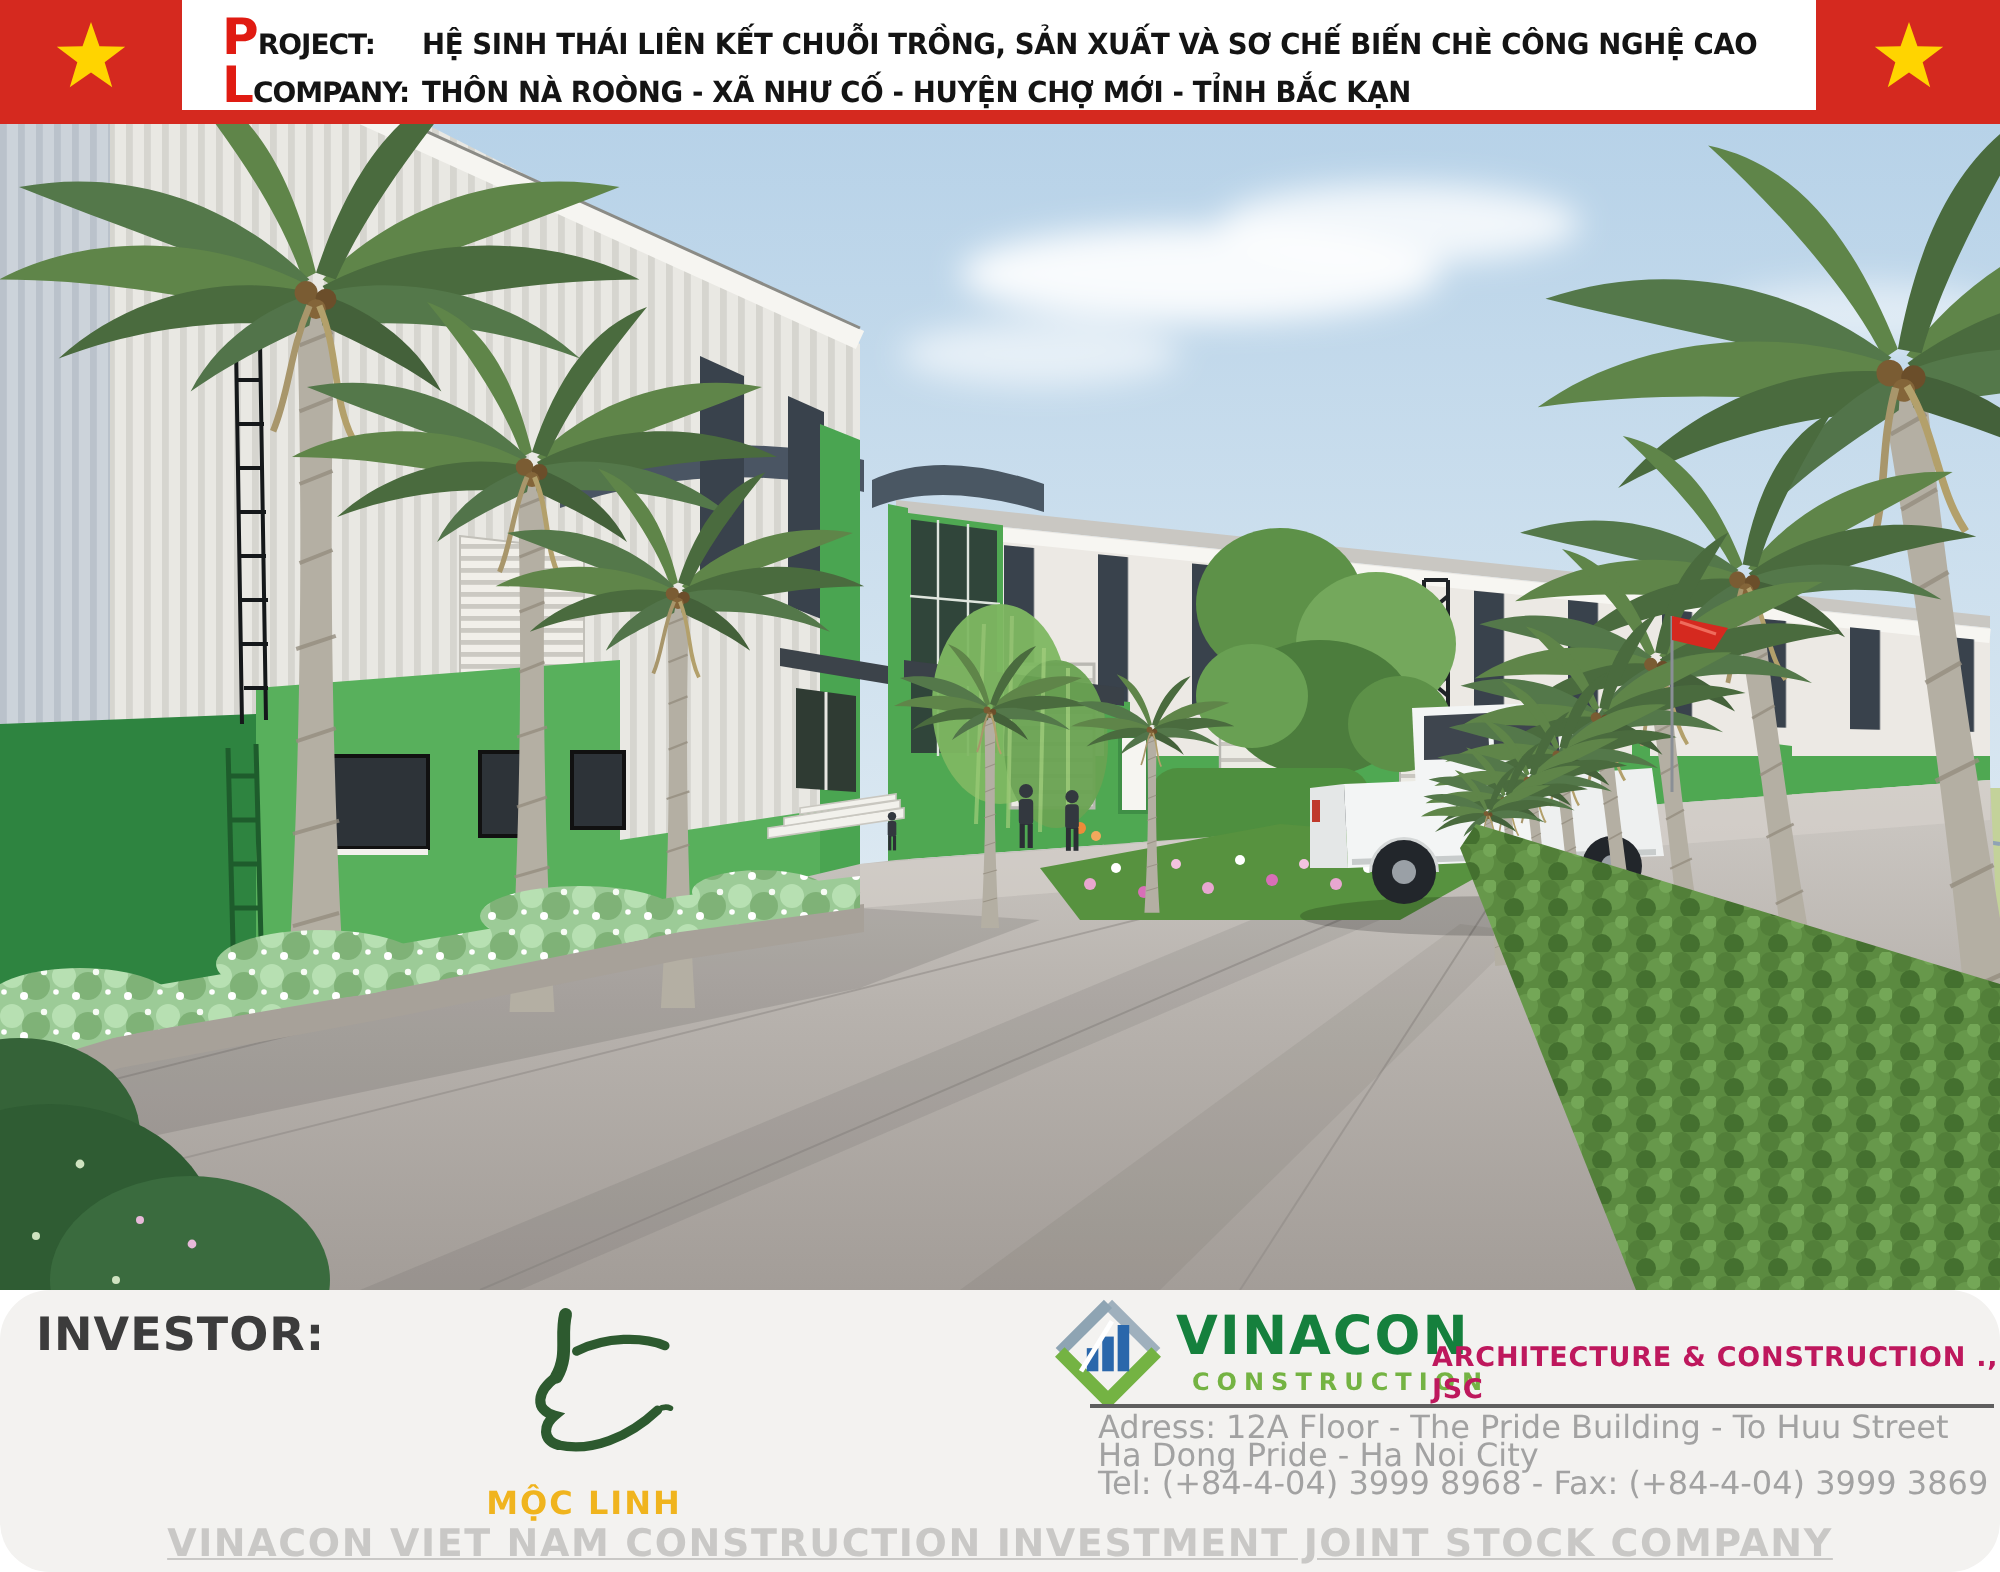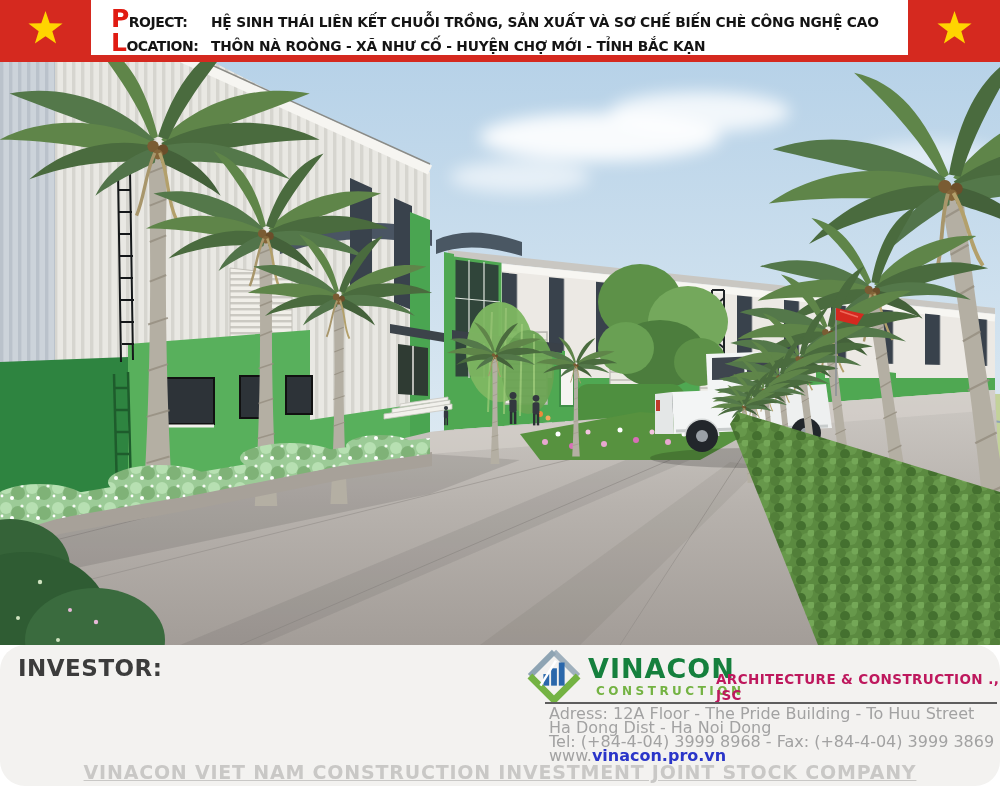--- a/index.html
+++ b/index.html
@@ -53,21 +53,21 @@
         <rect width="91" height="55" fill="#d5291f"></rect>
         <polygon transform="translate(45.5,29) scale(0.9)" fill="#ffd400" points="0,-20 4.7,-6.5 19,-6.2 7.6,2.4 11.8,16.2 0,8 -11.8,16.2 -7.6,2.4 -19,-6.2 -4.7,-6.5"></polygon>
       </svg>
     </div>
     <div class="header-band">
       <div class="hrow">
         <span class="lbl"><span class="big">P</span><span class="rest">ROJECT:</span></span>
         <span class="hval">HỆ SINH THÁI LIÊN KẾT CHUỖI TRỒNG, SẢN XUẤT VÀ SƠ CHẾ BIẾN CHÈ CÔNG NGHỆ CAO</span>
       </div>
       <div class="hrow">
-        <span class="lbl"><span class="big">L</span><span class="rest">OCATION:</span></span>
+        <span class="lbl"><span class="big">L</span><span class="rest">COMPANY:</span></span>
         <span class="hval">THÔN NÀ ROÒNG - XÃ NHƯ CỐ - HUYỆN CHỢ MỚI - TỈNH BẮC KẠN</span>
       </div>
     </div>
   </div>
 
   <svg class="scene" viewBox="0 0 1000 583">
     <defs>
       <linearGradient id="gSky" x1="0" y1="0" x2="0" y2="1">
         <stop offset="0" stop-color="#b7d2e8"></stop>
           <stop offset="0.6" stop-color="#d9e7f1"></stop>
@@ -384,20 +384,32 @@
     <g>
       <line x1="836" y1="246" x2="836" y2="334" stroke="#8a8f96" stroke-width="1.5"></line>
       <polygon points="836,246 864,252 857,263 836,258" fill="#d5291f"></polygon>
       <path d="M840,249 L858,255" stroke="#ef6b5c" stroke-width="1.5"></path>
     </g>
   </svg>
 
   <div class="footer">
     <div class="investor">INVESTOR:</div>
 
+    <div class="moclinh">
+      <svg width="92" height="86" viewBox="0 0 100 92">
+        <g fill="none" stroke="#2d5a2f" stroke-linecap="round">
+          <path d="M40,6 C37,18 42,28 35,40" stroke-width="7"></path>
+          <path d="M46,26 C62,18 82,18 94,23" stroke-width="5"></path>
+          <path d="M35,40 C24,48 23,58 34,61 C28,66 27,74 36,77" stroke-width="5.5"></path>
+          <path d="M36,77 C54,81 74,73 90,58" stroke-width="5"></path>
+          <path d="M90,58 C93,56 95,56 97,57" stroke-width="3"></path>
+        </g>
+      </svg>
+      <div class="moclinh-name">MỘC LINH</div>
+    </div>
 
     <div class="vinacon">
       <svg width="56" height="54" viewBox="0 0 56 56">
         <path d="M28,3 L53,28" stroke="#9fb0bd" stroke-width="6" fill="none"></path>
         <path d="M28,3 L3,28" stroke="#8ea4b3" stroke-width="6" fill="none"></path>
         <path d="M3,28 L28,53 L53,28" stroke="#74b343" stroke-width="7" fill="none"></path>
         <g fill="#2a67ab">
           <rect x="17" y="26" width="6" height="12"></rect>
           <rect x="25" y="20" width="6" height="18"></rect>
           <rect x="33" y="14" width="6" height="24"></rect>
@@ -408,21 +420,20 @@
         <div class="vinacon-brand">VINACON</div>
         <div class="vinacon-sub">CONSTRUCTION</div>
       </div>
     </div>
 
     <div class="tagline">ARCHITECTURE &amp; CONSTRUCTION ., JSC</div>
     <div class="vsep"></div>
 
     <div class="addr">
       <div>Adress: 12A Floor - The Pride Building - To Huu Street</div>
-      <div>Ha Dong Dist - Ha Noi Dong</div>
+      <div>Ha Dong Pride - Ha Noi City</div>
       <div>Tel: (+84-4-04) 3999 8968 - Fax: (+84-4-04) 3999 3869</div>
-      <div><span class="web-prefix">www.</span><span class="web">vinacon.pro.vn</span></div>
     </div>
 
     <div class="company-line">VINACON VIET NAM CONSTRUCTION INVESTMENT JOINT STOCK COMPANY</div>
   </div>
 
 </div>
 
 </body></html>

